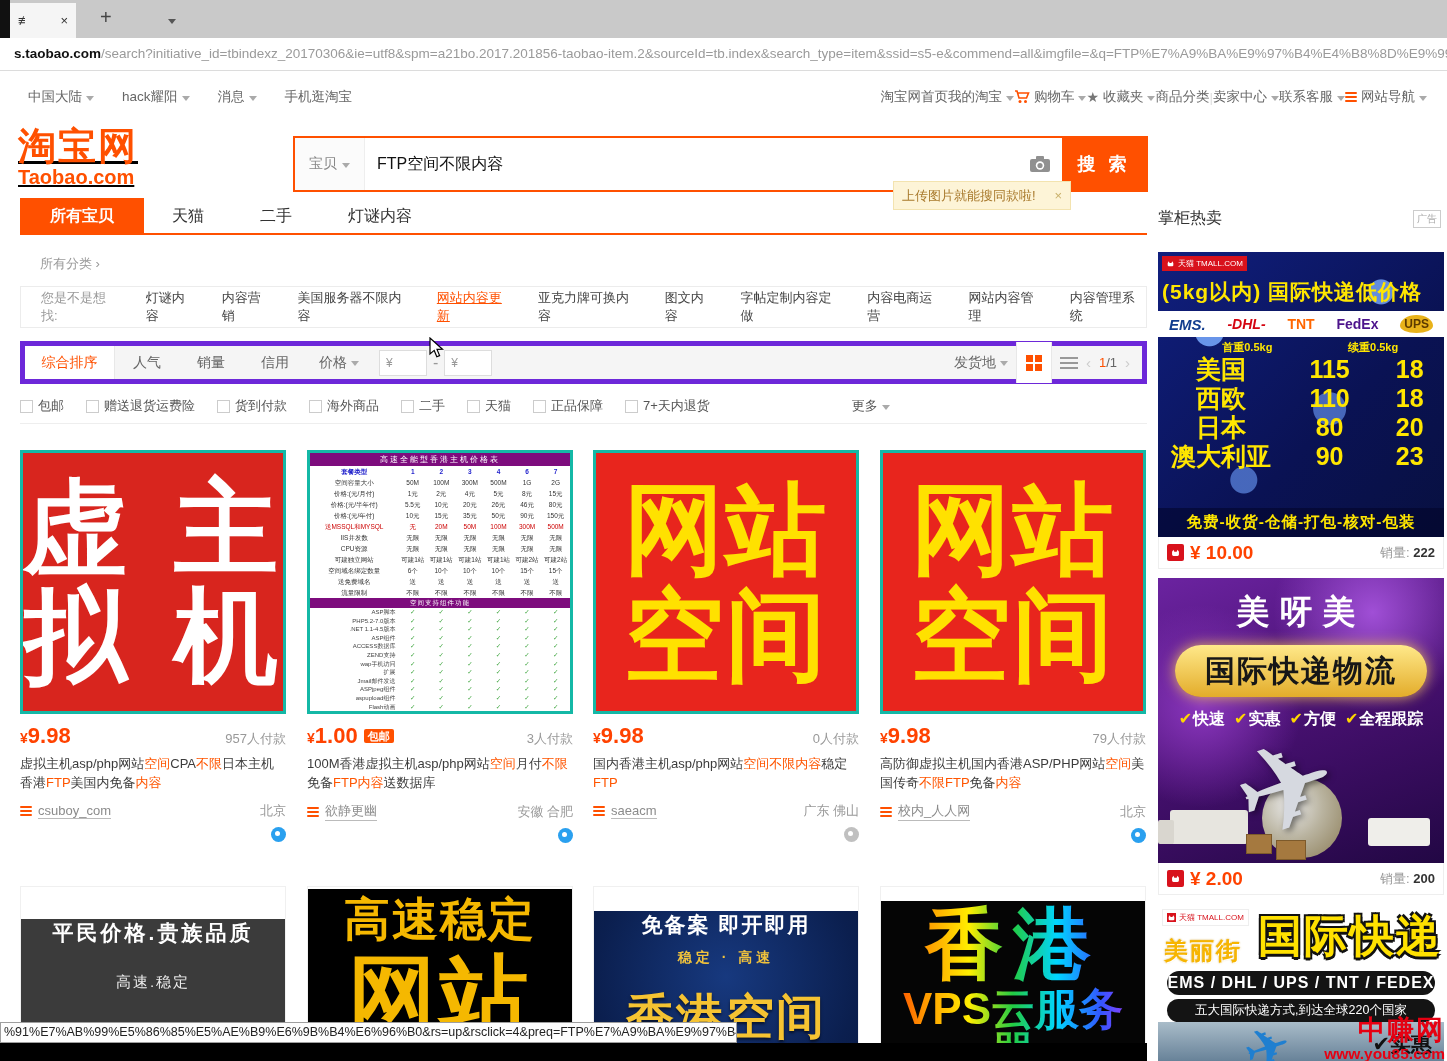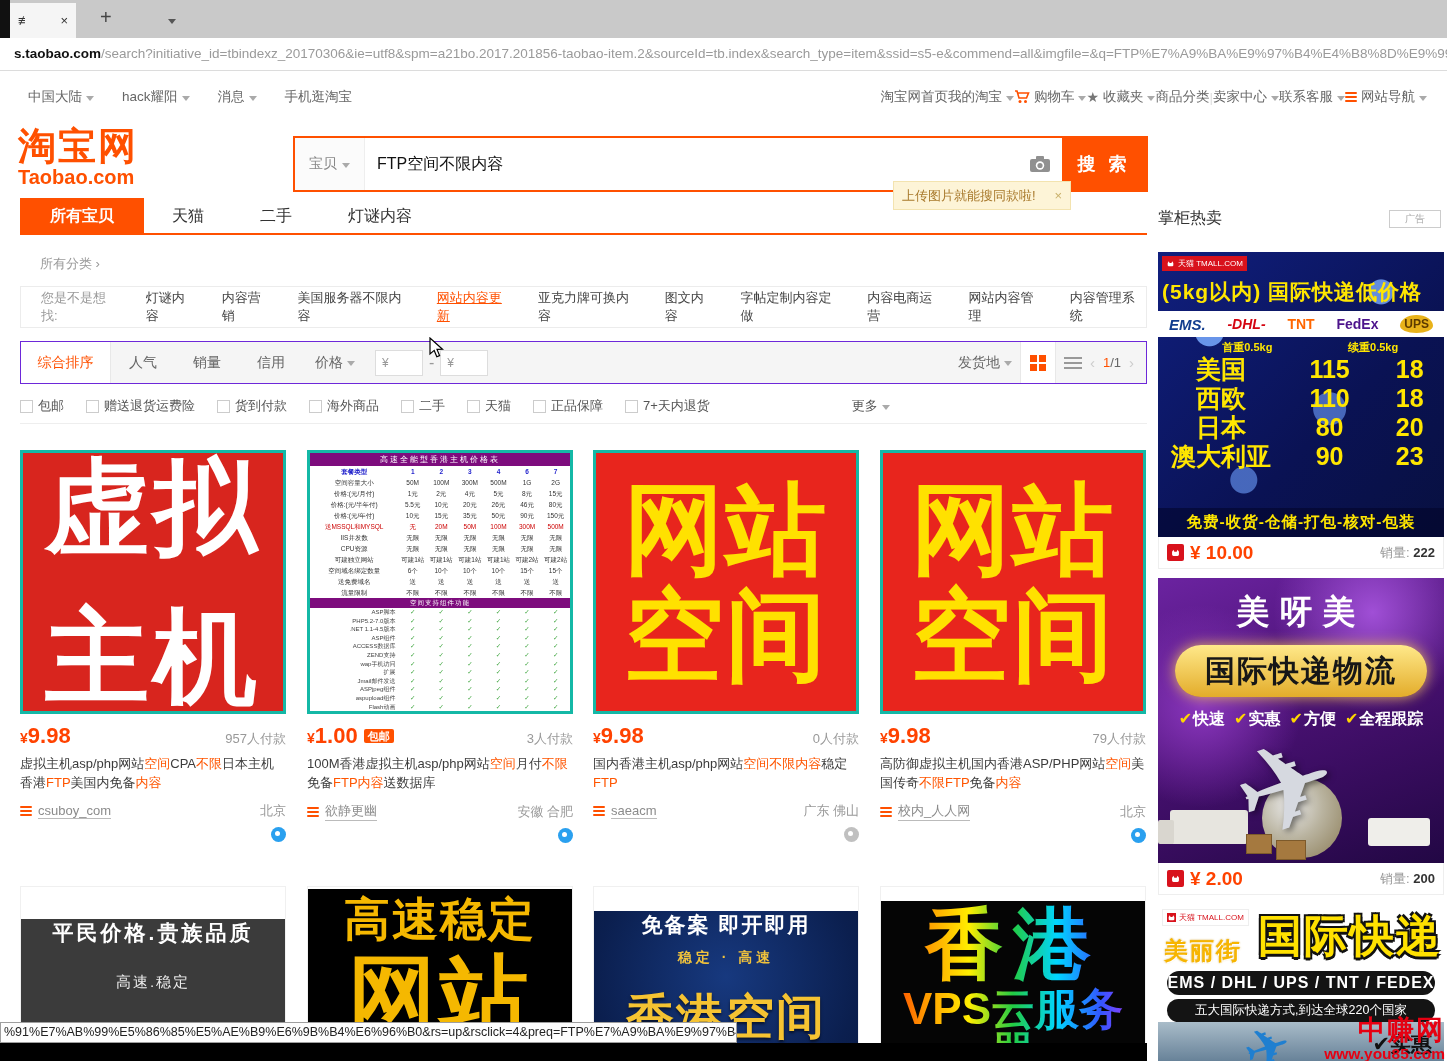--- a/index.html
+++ b/index.html
@@ -27,53 +27,53 @@
   .nav-right { position:absolute; right:20px; top:0; display:flex; align-items:center; height:34px; }
   .nav-item { display:flex; align-items:center; gap:4px; cursor:pointer; white-space:nowrap; }
   .caret { width:0; height:0; border-left:4px solid transparent; border-right:4px solid transparent;
            border-top:5px solid #aaa; display:inline-block; margin-top:2px; }
   .nav-divider { color:#ddd; }
   .star-ico { color:#777; font-size:14px; }
   .menu-ico { display:inline-block; width:12px; }
   .menu-ico i, .sico i { display:block; height:2px; margin:2px 0; background:#ff5000; border-radius:1px; }
 
   
-  .logo { left:18px; top:126px; cursor:pointer; }
+  .logo { left:18px; top:126px; cursor:pointer;text-decoration:underline; }
   .logo .cn { font-size:38px; font-weight:bold; color:#ff5000; letter-spacing:2px; line-height:40px;}
   .logo .en { font-size:20px; font-weight:bold; color:#ff5000; line-height:22px; }
   .searchbox { left:293px; top:136px; width:855px; height:56px; border:2px solid #ff5000; display:flex; background:#fff; }
   .search-cat { width:70px; background:#fbfbfb; border-right:1px solid #eee; color:#888; font-size:14px;
                 display:flex; align-items:center; justify-content:center; gap:5px; cursor:pointer; }
   .search-input { flex:1; border:none; outline:none; font-size:16px; padding-left:12px; color:#111;
                   font-family:inherit; background:#fff; }
   .cam-btn { width:44px; display:flex; align-items:center; justify-content:center; cursor:pointer; }
   .search-btn { width:84px; background:#ff5000; color:#fff; font-size:18px; font-weight:bold;
                 display:flex; align-items:center; justify-content:center; letter-spacing:4px; cursor:pointer; border:none;}
   .tip { left:893px; top:181px; width:178px; height:29px; background:#fdf4d7; border:1px solid #f3e3af;
          display:flex; align-items:center; justify-content:space-between; padding:0 8px; font-size:13px; color:#a8792c; }
   .tip .x { color:#c9b06a; cursor:pointer; font-size:13px; }
 
   
   .tabsrow { left:20px; top:198px; width:1127px; height:37px; border-bottom:2px solid #ff5000; display:flex; }
   .rtab { padding:0 28px; font-size:16px; color:#333; line-height:35px; cursor:pointer; }
   .rtab.active { background:#ff5000; color:#fff; font-weight:bold; padding:0 30px; }
   .hotsell-title { left:1158px; top:208px; font-size:16px; color:#333; }
-  .ad-badge { right:6px; top:210px; font-size:10px; color:#aaa; border:1px solid #ccc; padding:1px 15px; }
+  .ad-badge { right:6px; top:210px; font-size:10px; color:#aaa; border:1px solid #ccc; padding:1px 3px; }
 
   .breadcrumb { left:40px; top:255px; font-size:13px; color:#999; cursor:pointer; }
 
   
   .suggest { left:20px; top:286px; width:1127px; height:42px; border:1px solid #ececec;
              display:flex; align-items:center; gap:25px; padding-left:20px; font-size:13px; }
   .suggest .lbl { color:#999; }
   .suggest a { color:#444; text-decoration:none; cursor:pointer; }
   .suggest a.hot { color:#ff5000; text-decoration:underline; }
 
   
-  .sortbar { left:20px; top:341px; width:1127px; height:43px; background:#f5f5f5; border:1px solid #6d28d9;
+  .sortbar { left:20px; top:341px; width:1127px; height:43px; background:#f5f5f5; border:5px solid #6d28d9;
              display:flex; align-items:stretch; }
   .sort-item { min-width:64px; display:flex; align-items:center; justify-content:center; gap:4px;
                font-size:14px; color:#666; cursor:pointer; padding:0 10px; }
   .sort-item.active { background:#fff; color:#ff5000; border-right:1px solid #e8e8e8; min-width:90px; }
   .price-inputs { display:flex; align-items:center; gap:6px; margin-left:8px; }
   .pinput { width:48px; height:26px; background:#fff; border:1px solid #ddd; font-size:12px; color:#999;
             display:flex; align-items:center; padding-left:6px; }
   .sort-right { margin-left:auto; display:flex; align-items:center; gap:8px; padding-right:12px; }
   .ship { display:flex; align-items:center; gap:4px; font-size:14px; color:#666; cursor:pointer; }
   .grid-ico { width:36px; height:41px; background:#fff; border-left:1px solid #e8e8e8; border-right:1px solid #e8e8e8;
@@ -89,21 +89,21 @@
   
   .filterrow { left:20px; top:389px; width:1127px; height:35px; border-bottom:1px solid #eee;
                display:flex; align-items:center; gap:22px; font-size:13px; color:#555; }
   .fitem { display:flex; align-items:center; gap:5px; cursor:pointer; }
   .cb { width:13px; height:13px; border:1px solid #ccc; background:#fff; display:inline-block; }
   .more { display:flex; align-items:center; gap:4px; margin-left:120px; cursor:pointer; }
 
   
   .card { position:absolute; width:266px; top:450px; cursor:pointer; }
   .pimg { width:266px; height:264px; border:3px solid #14b8a6; overflow:hidden; position:relative; }
-  .img-redwhite { background:#d8251e; display:flex; flex-direction:column; align-items:center; justify-content:flex-end;gap:42px; }
+  .img-redwhite { background:#d8251e; display:flex; flex-direction:row; align-items:center; justify-content:flex-end;gap:42px; }
   .img-redwhite div { color:#fff; font-size:104px; font-weight:900; line-height:108px; letter-spacing:4px; }
   .img-redyellow { background:#e8251d; display:flex; flex-direction:column; align-items:center; justify-content:center; }
   .img-redyellow div { color:#ffe100; font-size:100px; font-weight:900; line-height:106px; letter-spacing:2px; }
   .prow { margin-top:9px; display:flex; align-items:baseline; justify-content:space-between; }
   .price { color:#ff4200; font-weight:bold; }
   .price .sym { font-size:14px; } .price .val { font-size:22px; }
   .badge-ship { background:#ff5000; color:#fff; font-size:11px; padding:1px 4px; border-radius:2px; margin-left:6px; position:relative; top:-3px;}
   .pay { font-size:13px; color:#999; }
   .ptitle { margin-top:5px; font-size:13px; line-height:19px; color:#3c3c3c; height:39px; overflow:hidden; }
   .ptitle .hl { color:#ff5500; }

